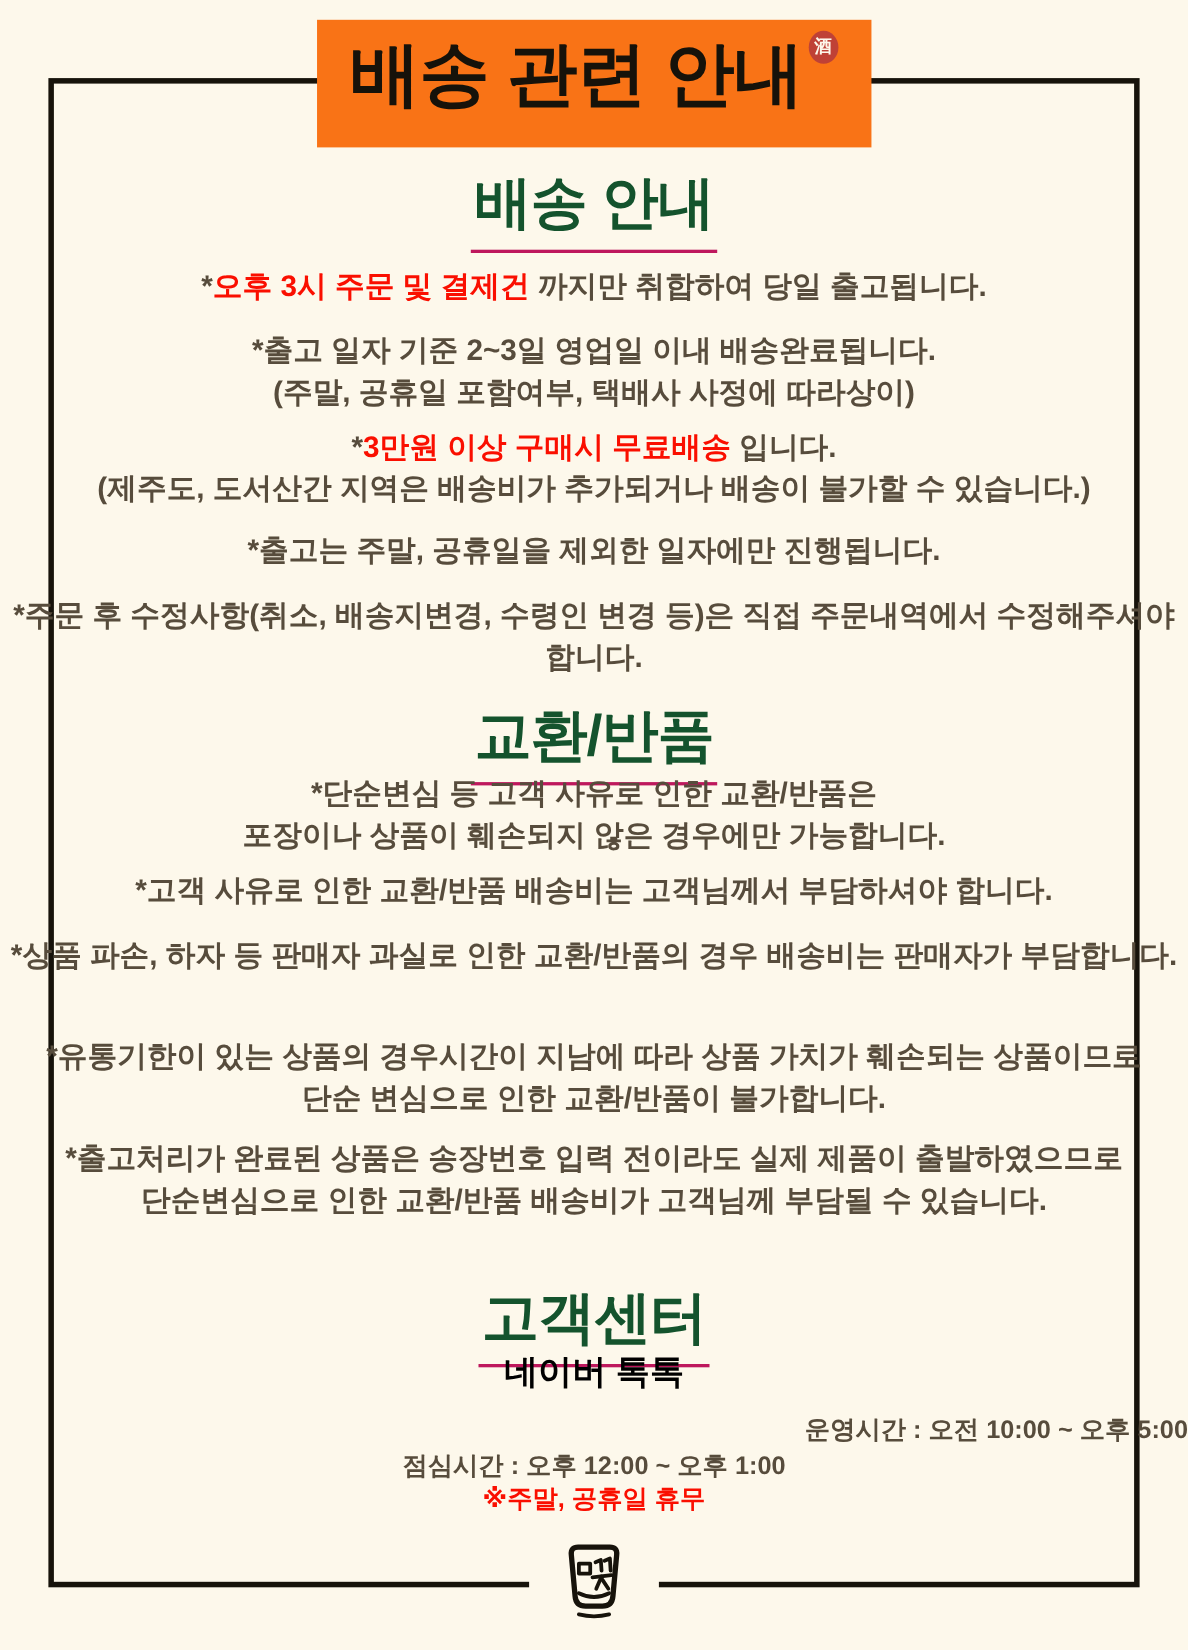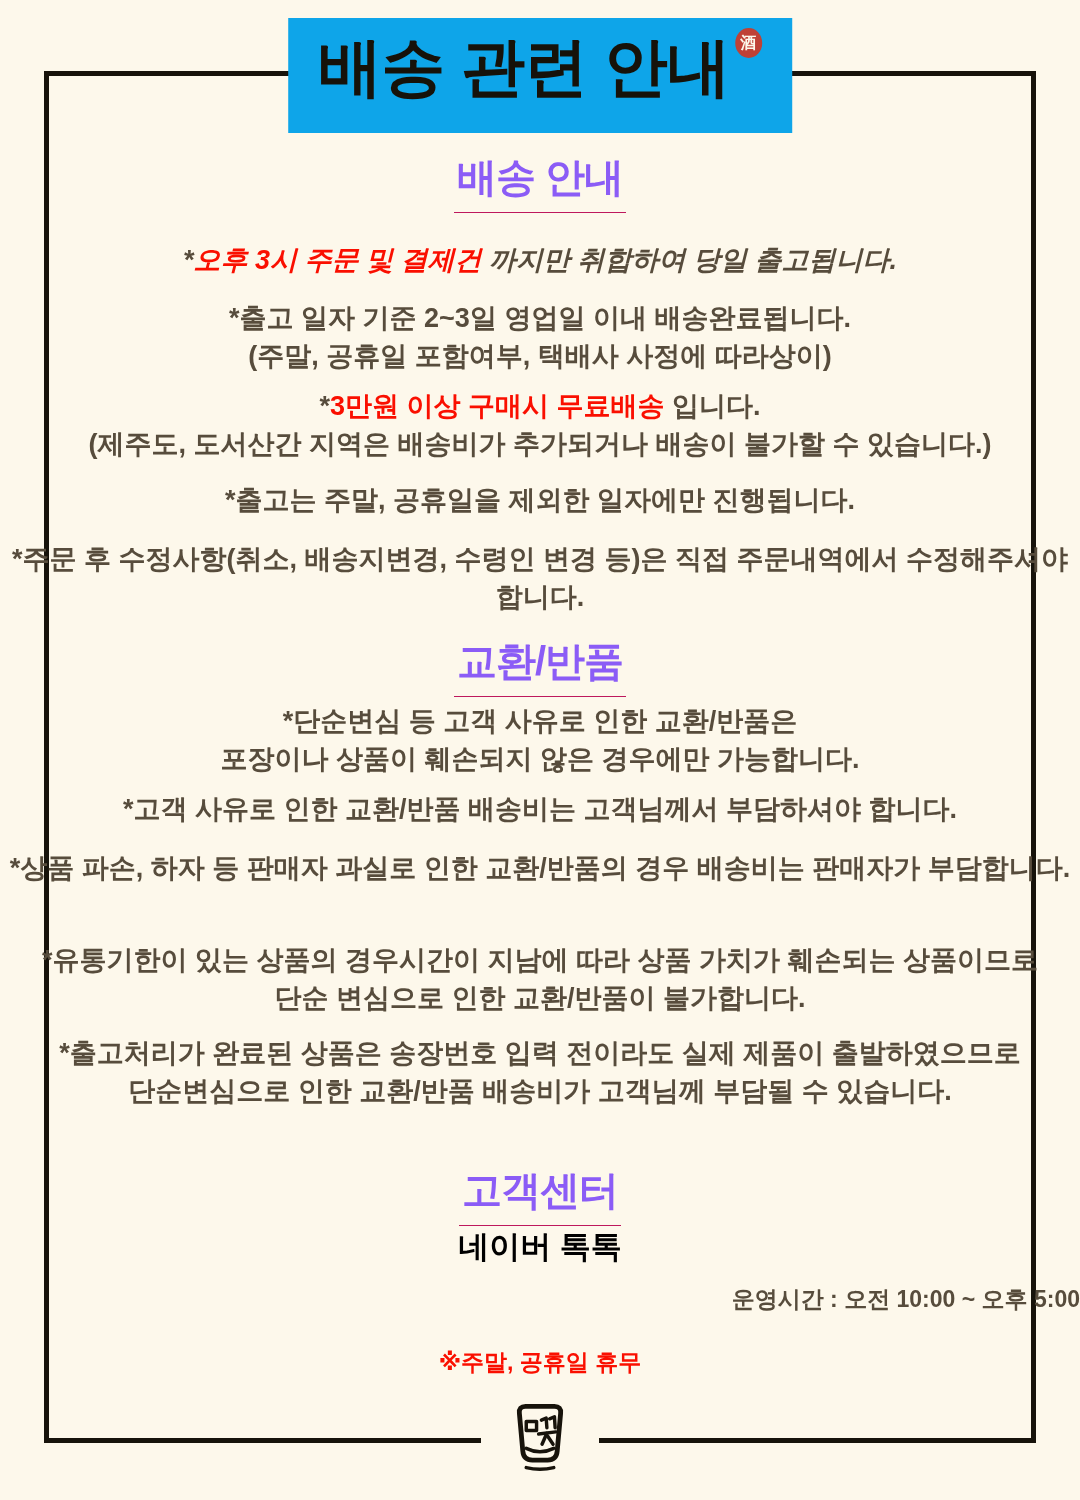--- a/index.html
+++ b/index.html
@@ -15,21 +15,21 @@
     left:44px;top:71px;
     width:992px;height:1372px;
     border:5px solid #17130b;
     box-sizing:border-box;
     z-index:1;
   }
   .title-wrap{
     position:absolute;
     top:18px;left:50%;
     transform:translateX(-50%);
-    background:#0ea5e9;
+    background:#f97316;
     padding:0 30px;
     z-index:2;
     white-space:nowrap;
     line-height:98px;
   }
   .title-text{
     font-size:64px;
     font-weight:900;
     color:#16120a;
     letter-spacing:-1px;
@@ -48,25 +48,25 @@
     font-weight:700;
   }
   .block{
     position:absolute;
     left:0;width:100%;
     text-align:center;
     z-index:2;
   }
   .heading{
     display:inline-block;
-    font-size:40px;
+    font-size:52px;
     font-weight:800;
-    color:#8b5cf6;
+    color:#14532d;
     letter-spacing:-1px;
-    border-bottom:1px solid #be185d;
+    border-bottom:3px solid #be185d;
     padding:0 3px 7px 3px;
   }
   .body{
     font-size:27px;
     font-weight:700;
     color:#574c3c;
     line-height:38px;
     margin:0;
   }
   .body .l{display:block;}
@@ -107,21 +107,21 @@
   <div class="frame"></div>
 
   <div class="title-wrap">
     <span class="title-text">배송 관련 안내</span><span class="seal">酒</span>
   </div>
 
   <div class="block" style="top:150px;">
     <span class="heading">배송 안내</span>
   </div>
 
-  <div class="block" style="top:241px;font-style:italic;">
+  <div class="block" style="top:241px;">
     <p class="body"><span>*</span><span class="red">오후 3시 주문 및 결제건</span><span> 까지만 취합하여 당일 출고됩니다.</span></p>
   </div>
 
   <div class="block" style="top:299px;">
     <p class="body">
       <span class="l">*출고 일자 기준 2~3일 영업일 이내 배송완료됩니다.</span>
       <span class="l">(주말, 공휴일 포함여부, 택배사 사정에 따라상이)</span>
     </p>
   </div>
 
@@ -180,20 +180,23 @@
   </div>
 
   <div class="block" style="top:1226px;">
     <span class="channel">네이버 톡톡</span>
   </div>
 
   <div class="block" style="top:1284px;text-align:right;">
     <span class="hours">운영시간 : 오전 10:00 ~ 오후 5:00</span>
   </div>
 
+  <div class="block" style="top:1317px;">
+    <span class="hours">점심시간 : 오후 12:00 ~ 오후 1:00</span>
+  </div>
 
   <div class="block" style="top:1347px;">
     <span class="closed">※주말, 공휴일 휴무</span>
   </div>
 
   <div class="logo-wrap">
     <svg viewBox="0 0 96 104" width="66" height="72" aria-hidden="true">
       <g fill="none" stroke="#17130b" stroke-linecap="round" stroke-linejoin="round">
         <path stroke-width="7" d="M27 9 Q17 9 18 19 L23 74 Q24 87 37 87 L59 87 Q72 87 73 74 L78 19 Q79 9 69 9 Z"></path>
         <path stroke-width="5" d="M28 70 Q48 80 68 70"></path>

